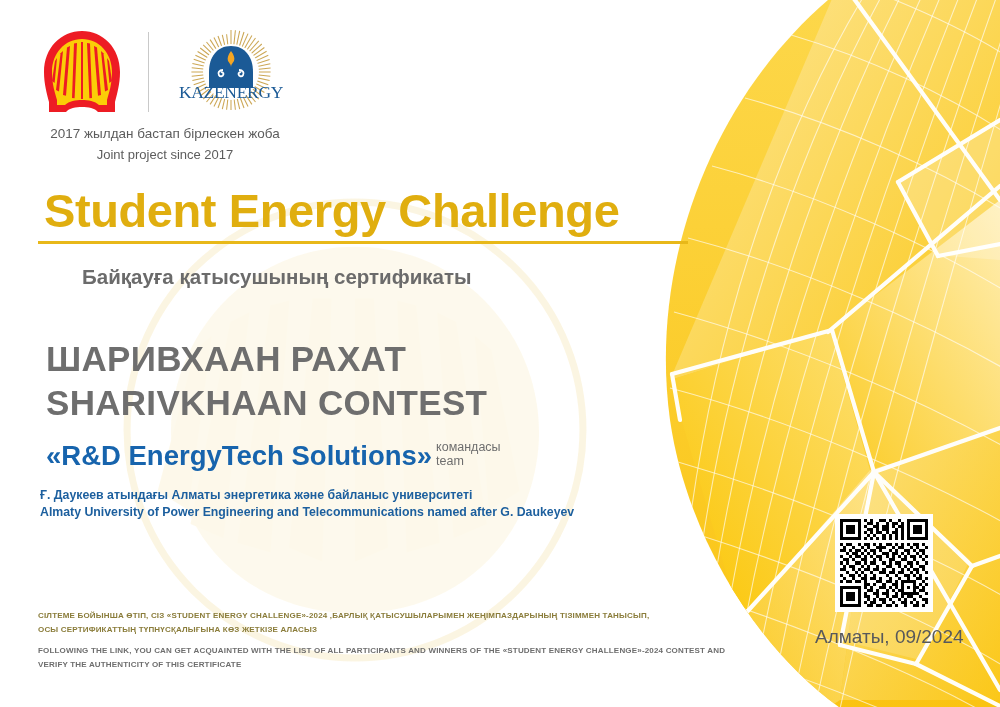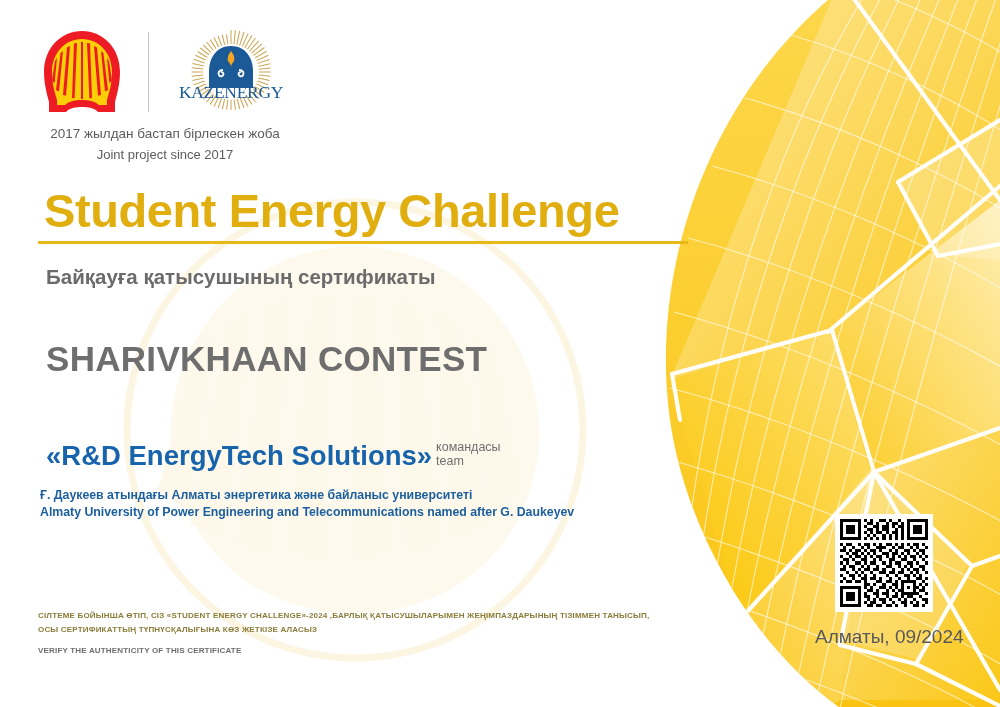--- a/index.html
+++ b/index.html
@@ -61,20 +61,21 @@
   }
 
   
   #subtitle-block {
     position:absolute; left:46px; top:263px;
     color:#6b6b6b;
   }
   #subtitle-block .line {
     font-size:20.5px; font-weight:bold; line-height:1.38;
     white-space:nowrap;
+    margin-left:36px;
   }
 
   
   #name-block {
     position:absolute; left:46px; top:337px;
     color:#6e6e6e;
   }
   #name-block .nline {
     font-size:35px; font-weight:bold;
     line-height:1.27; letter-spacing:0.3px;
@@ -354,20 +355,21 @@
 </div>
 
 <div id="main-title">Student Energy Challenge</div>
 <div id="title-rule"></div>
 
 <div id="subtitle-block">
   <div class="line">Байқауға қатысушының сертификаты</div>
 </div>
 
 <div id="name-block">
+  <div class="nline">ШАРИВХААН РАХАТ</div>
   <div class="nline">SHARIVKHAAN CONTEST</div>
 </div>
 
 <div id="team-row">
   <div id="team-name">«R&amp;D EnergyTech Solutions»</div>
   <div id="team-suffix">
     <div>командасы</div>
     <div>team</div>
   </div>
 </div>
@@ -375,20 +377,21 @@
 <div id="university-block">
   <div class="uline">Ғ. Даукеев атындағы Алматы энергетика және байланыс университеті</div>
   <div class="uline">Almaty University of Power Engineering and Telecommunications named after G. Daukeyev</div>
 </div>
 
 <div id="fineprint-kz">
   <div>СІЛТЕМЕ БОЙЫНША ӨТІП, СІЗ «STUDENT ENERGY CHALLENGE»-2024 ,БАРЛЫҚ ҚАТЫСУШЫЛАРЫМЕН ЖЕҢІМПАЗДАРЫНЫҢ ТІЗІММЕН ТАНЫСЫП,</div>
   <div>ОСЫ СЕРТИФИКАТТЫҢ ТҮПНҮСҚАЛЫҒЫНА КӨЗ ЖЕТКІЗЕ АЛАСЫЗ</div>
 </div>
 <div id="fineprint-en">
+  <div>FOLLOWING THE LINK, YOU CAN GET ACQUAINTED WITH THE LIST OF ALL PARTICIPANTS AND WINNERS OF THE «STUDENT ENERGY CHALLENGE»-2024 CONTEST AND</div>
   <div>VERIFY THE AUTHENTICITY OF THIS CERTIFICATE</div>
 </div>
 
 <div id="qr-wrap">
   <svg viewBox="0 0 29 29" shape-rendering="crispEdges" xmlns="http://www.w3.org/2000/svg">
     <rect width="29" height="29" fill="#ffffff"></rect>
     <g fill="#000000">
 
       <path d="M0 0h7v7H0z"></path>
         <path d="M1 1h5v5H1z" fill="#fff"></path>

